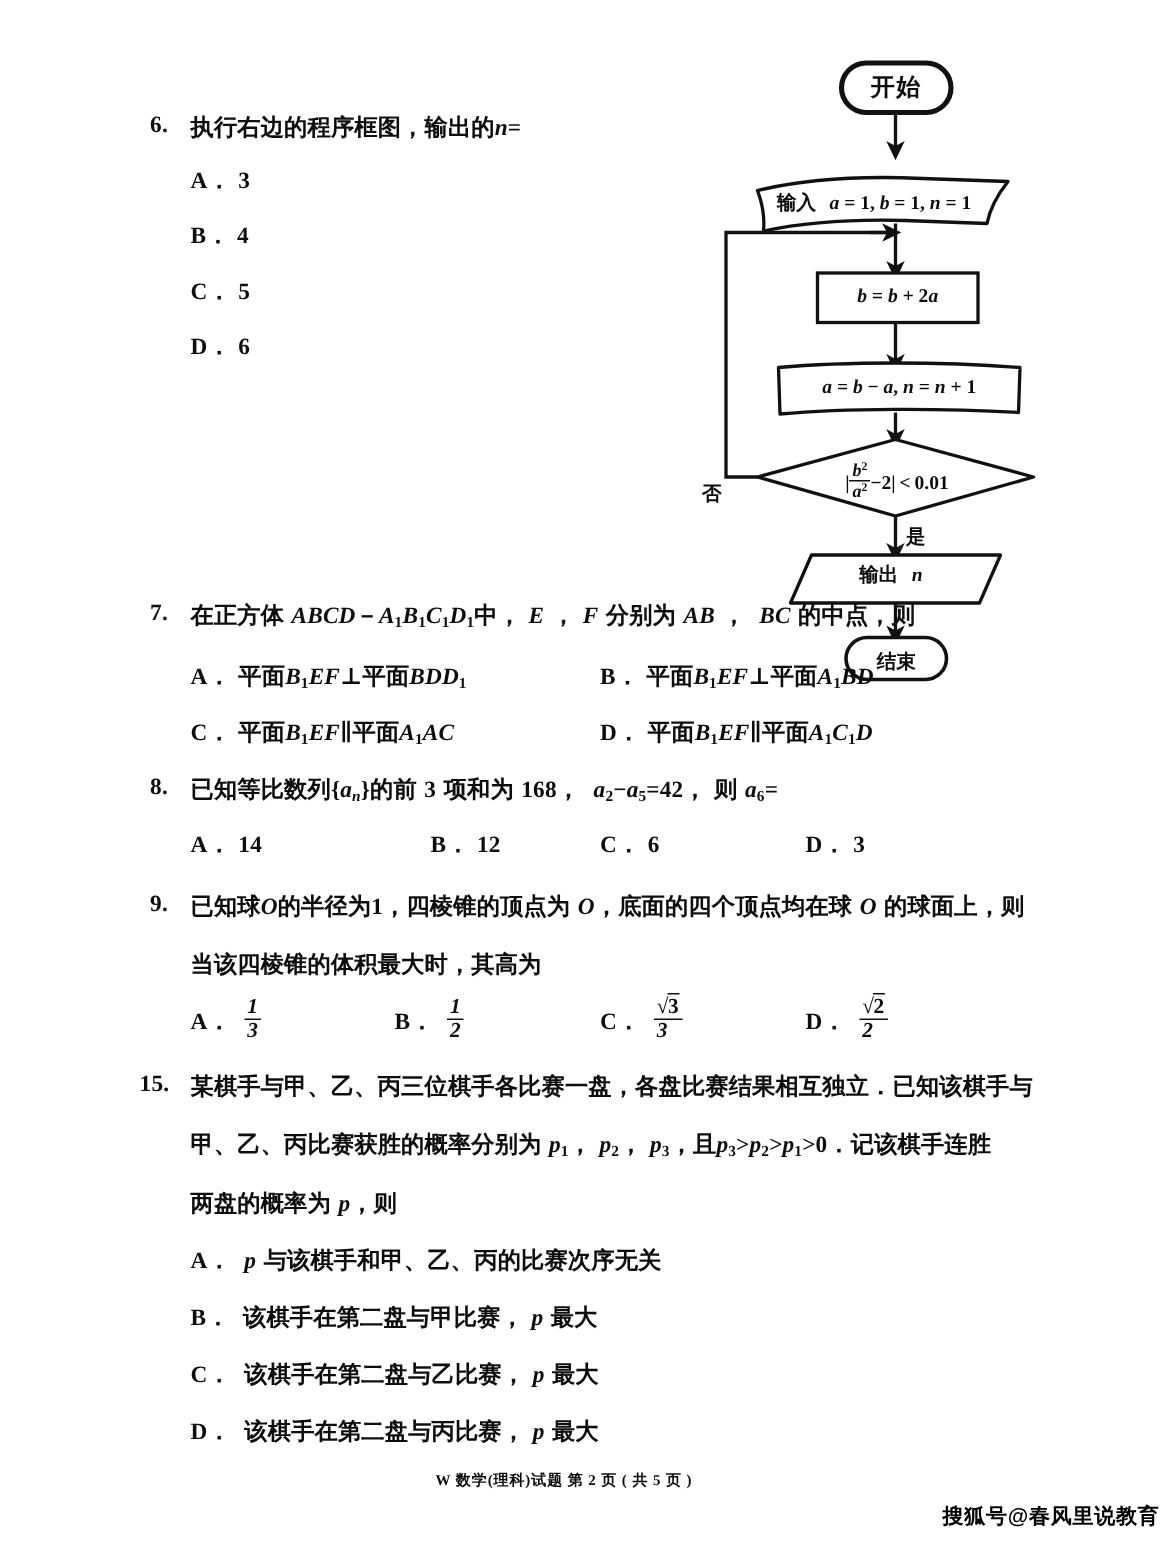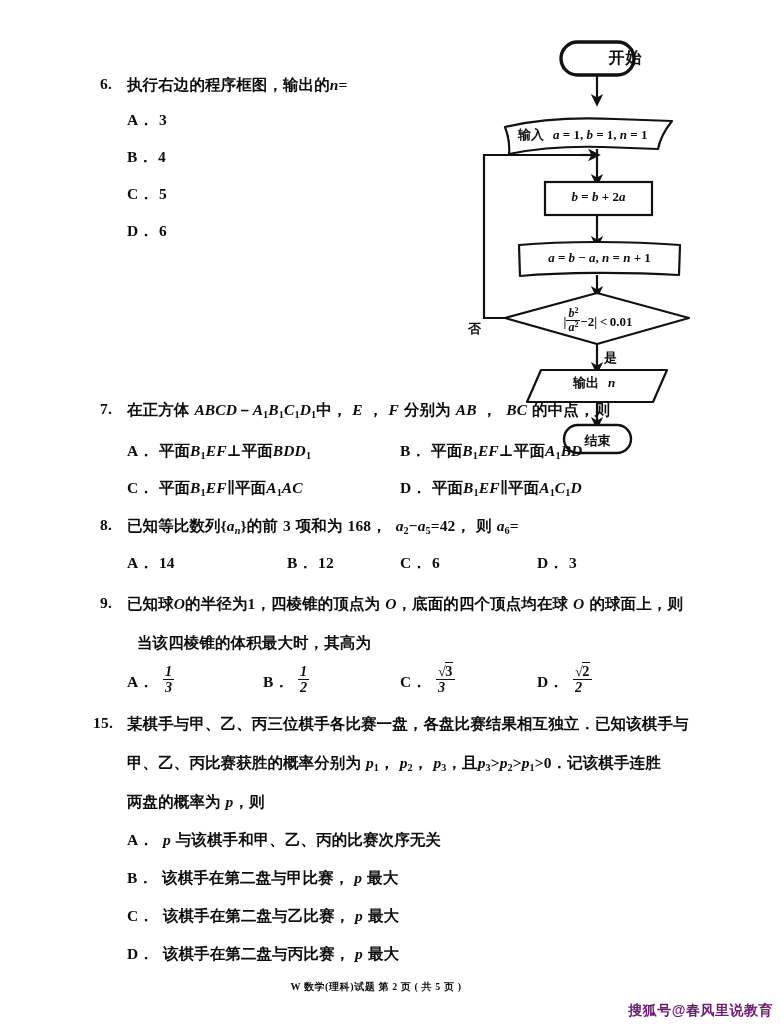--- a/index.html
+++ b/index.html
@@ -131,21 +131,21 @@
     font-size: 10px;
     font-weight: 700;
     letter-spacing: 0.6px;
   }
   #watermark {
     position: absolute;
     right: 8px;
     top: 1002px;
     font-size: 14px;
     font-weight: 700;
-    color: #701a75;
+    color: #000000;
     letter-spacing: 0.5px;
     white-space: nowrap;
     font-family: "Liberation Sans", sans-serif;
   }
 </style>
 </head>
 <body>
 
 <div class="page">
 
@@ -205,21 +205,21 @@
         </marker>
       </defs>
 
       <path d="M73,3 L199,3 L185,35 L59,35 Z" fill="#fff" stroke="#111" stroke-width="2.2" stroke-linejoin="round"></path>
 
       <line x1="129" y1="35" x2="129" y2="58" stroke="#111" stroke-width="2.2" marker-end="url(#ah2)"></line>
 
       <rect x="96" y="58" width="67" height="28" rx="14" ry="14" fill="#fff" stroke="#111" stroke-width="2.4"></rect>
     </svg>
 
-    <div class="fc-label" style="left:93px; top:26px; width:73px; font-size:16px; letter-spacing:1px;padding-left:28px;">开始</div>
+    <div class="fc-label" style="left:93px; top:26px; width:73px; font-size:16px; letter-spacing:1px;">开始</div>
 
     <div class="fc-label" style="left:50px; top:104px;">
       <span>输入</span><span class="sp2"></span><span class="mi"><span class="mi">a</span> <span class="mn">=</span> <span class="mn">1,</span> <span class="mi">b</span> <span class="mn">=</span> <span class="mn">1,</span> <span class="mi">n</span> <span class="mn">=</span> <span class="mn">1</span></span>
     </div>
 
     <div class="fc-label" style="left:77px; top:167px; width:107px;">
       <span class="mi">b</span> <span class="mn">=</span> <span class="mi">b</span> <span class="mn">+ 2</span><span class="mi">a</span>
     </div>
 
     <div class="fc-label" style="left:51px; top:228px; width:161px;">
@@ -273,21 +273,21 @@
     <span>C．</span><span class="sp"></span><span class="mn">6</span>
   </div>
   <div class="opt" style="left:537px; top:553px;">
     <span>D．</span><span class="sp"></span><span class="mn">3</span>
   </div>
 
   <div class="qnum" style="left:100px; top:594px;">9.</div>
   <div class="qtext" style="left:127px; top:594px;">
     已知球<span class="mi">O</span>的半径为<span class="mn">1</span>，四棱锥的顶点为<span class="sp"></span><span class="mi">O</span>，底面的四个顶点均在球<span class="sp"></span><span class="mi">O</span><span class="sp"></span>的球面上，则
   </div>
-  <div class="qtext" style="left:137px; top:633px;">当该四棱锥的体积最大时，其高为</div>
+  <div class="qtext" style="left:127px; top:633px;">当该四棱锥的体积最大时，其高为</div>
 
   <div class="opt" style="left:127px; top:666px;">
     <span>A．</span><span class="sp2"></span><span class="frac"><span class="num">1</span><span class="den">3</span></span>
   </div>
   <div class="opt" style="left:263px; top:666px;">
     <span>B．</span><span class="sp2"></span><span class="frac"><span class="num">1</span><span class="den">2</span></span>
   </div>
   <div class="opt" style="left:400px; top:666px;">
     <span>C．</span><span class="sp2"></span><span class="frac"><span class="num rad">√<span class="bar">3</span></span><span class="den">3</span></span>
   </div>

